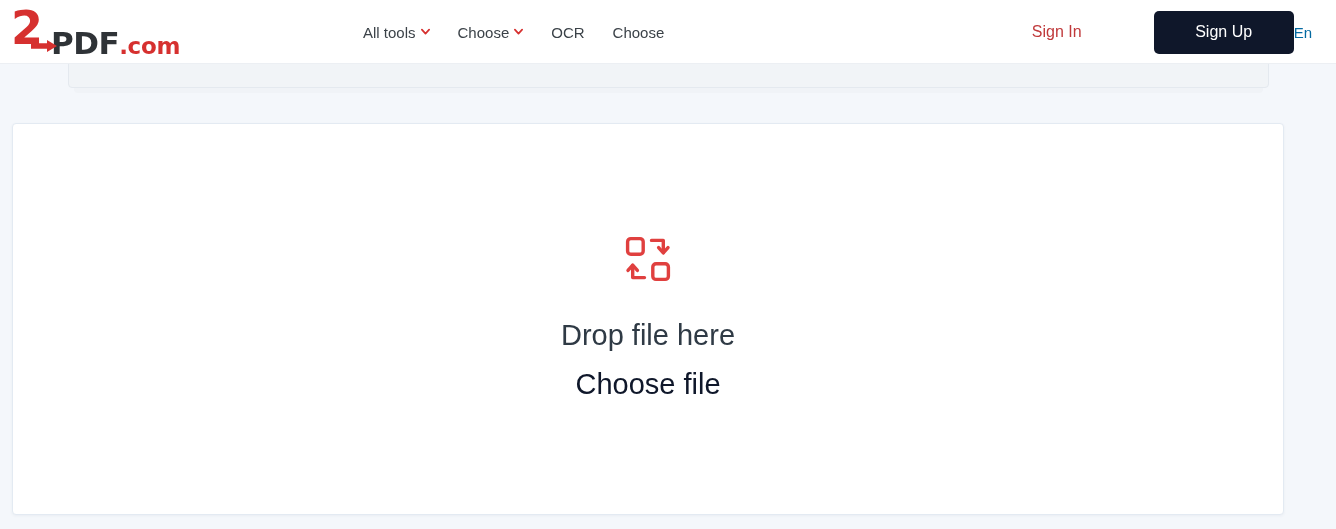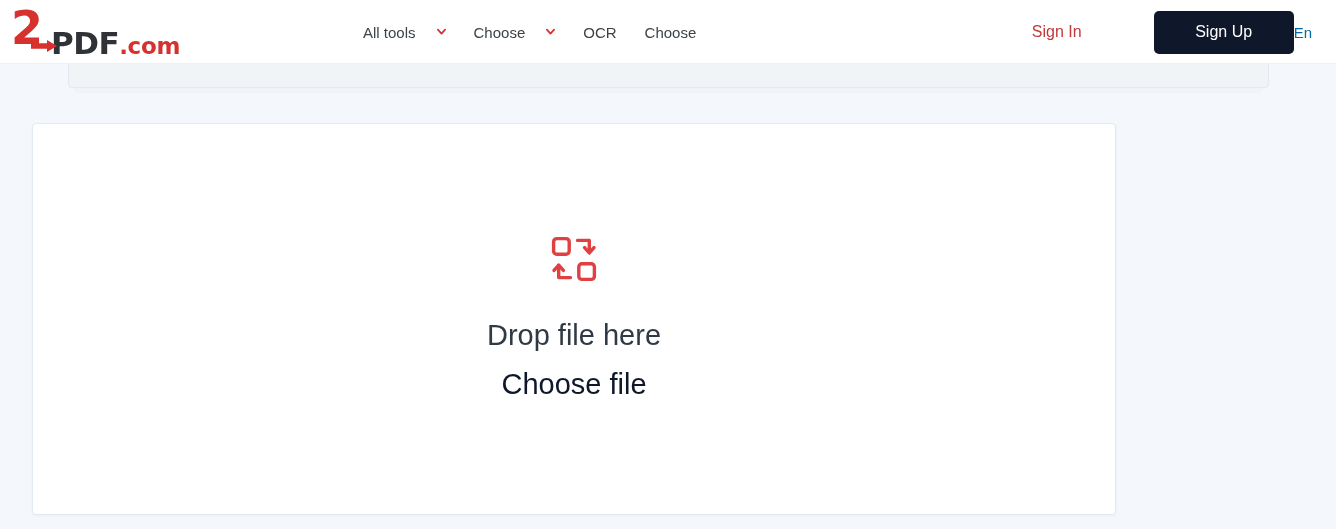--- a/index.html
+++ b/index.html
@@ -83,21 +83,21 @@
     left: 363px;
     top: 0;
     height: 64px;
     display: flex;
     align-items: center;
     gap: 0;
   }
   .nav-item {
     display: flex;
     align-items: center;
-    gap: 21px;
+    gap: 5px;
     font-size: 15px;
     color: #3b4248;
     padding: 8px 14px;
     cursor: pointer;
     white-space: nowrap;
   }
   .nav-item:first-child { padding-left: 0; }
   .chev {
     display: inline-block;
     width: 9px;
@@ -171,31 +171,30 @@
     background: #eef2f6;
     border-radius: 0 0 4px 4px;
     opacity: .85;
   }
 
   
   .dropcard {
     position: absolute;
     left: 12px;
     top: 123px;
-    width: 1084px;
+    width: 1272px;
     height: 392px;
     background: #ffffff;
     border: 1px solid #e3eaf2;
     border-radius: 4px;
     box-shadow: 0 1px 3px rgba(40,60,90,.05);
     display: flex;
     flex-direction: column;
     align-items: center;
     justify-content: center;
-    margin-left: 20px;
   }
 
   .drop-icon {
     width: 46px;
     height: 46px;
     margin-bottom: 36px;
   }
   .drop-icon svg { display: block; }
 
   .drop-title {

